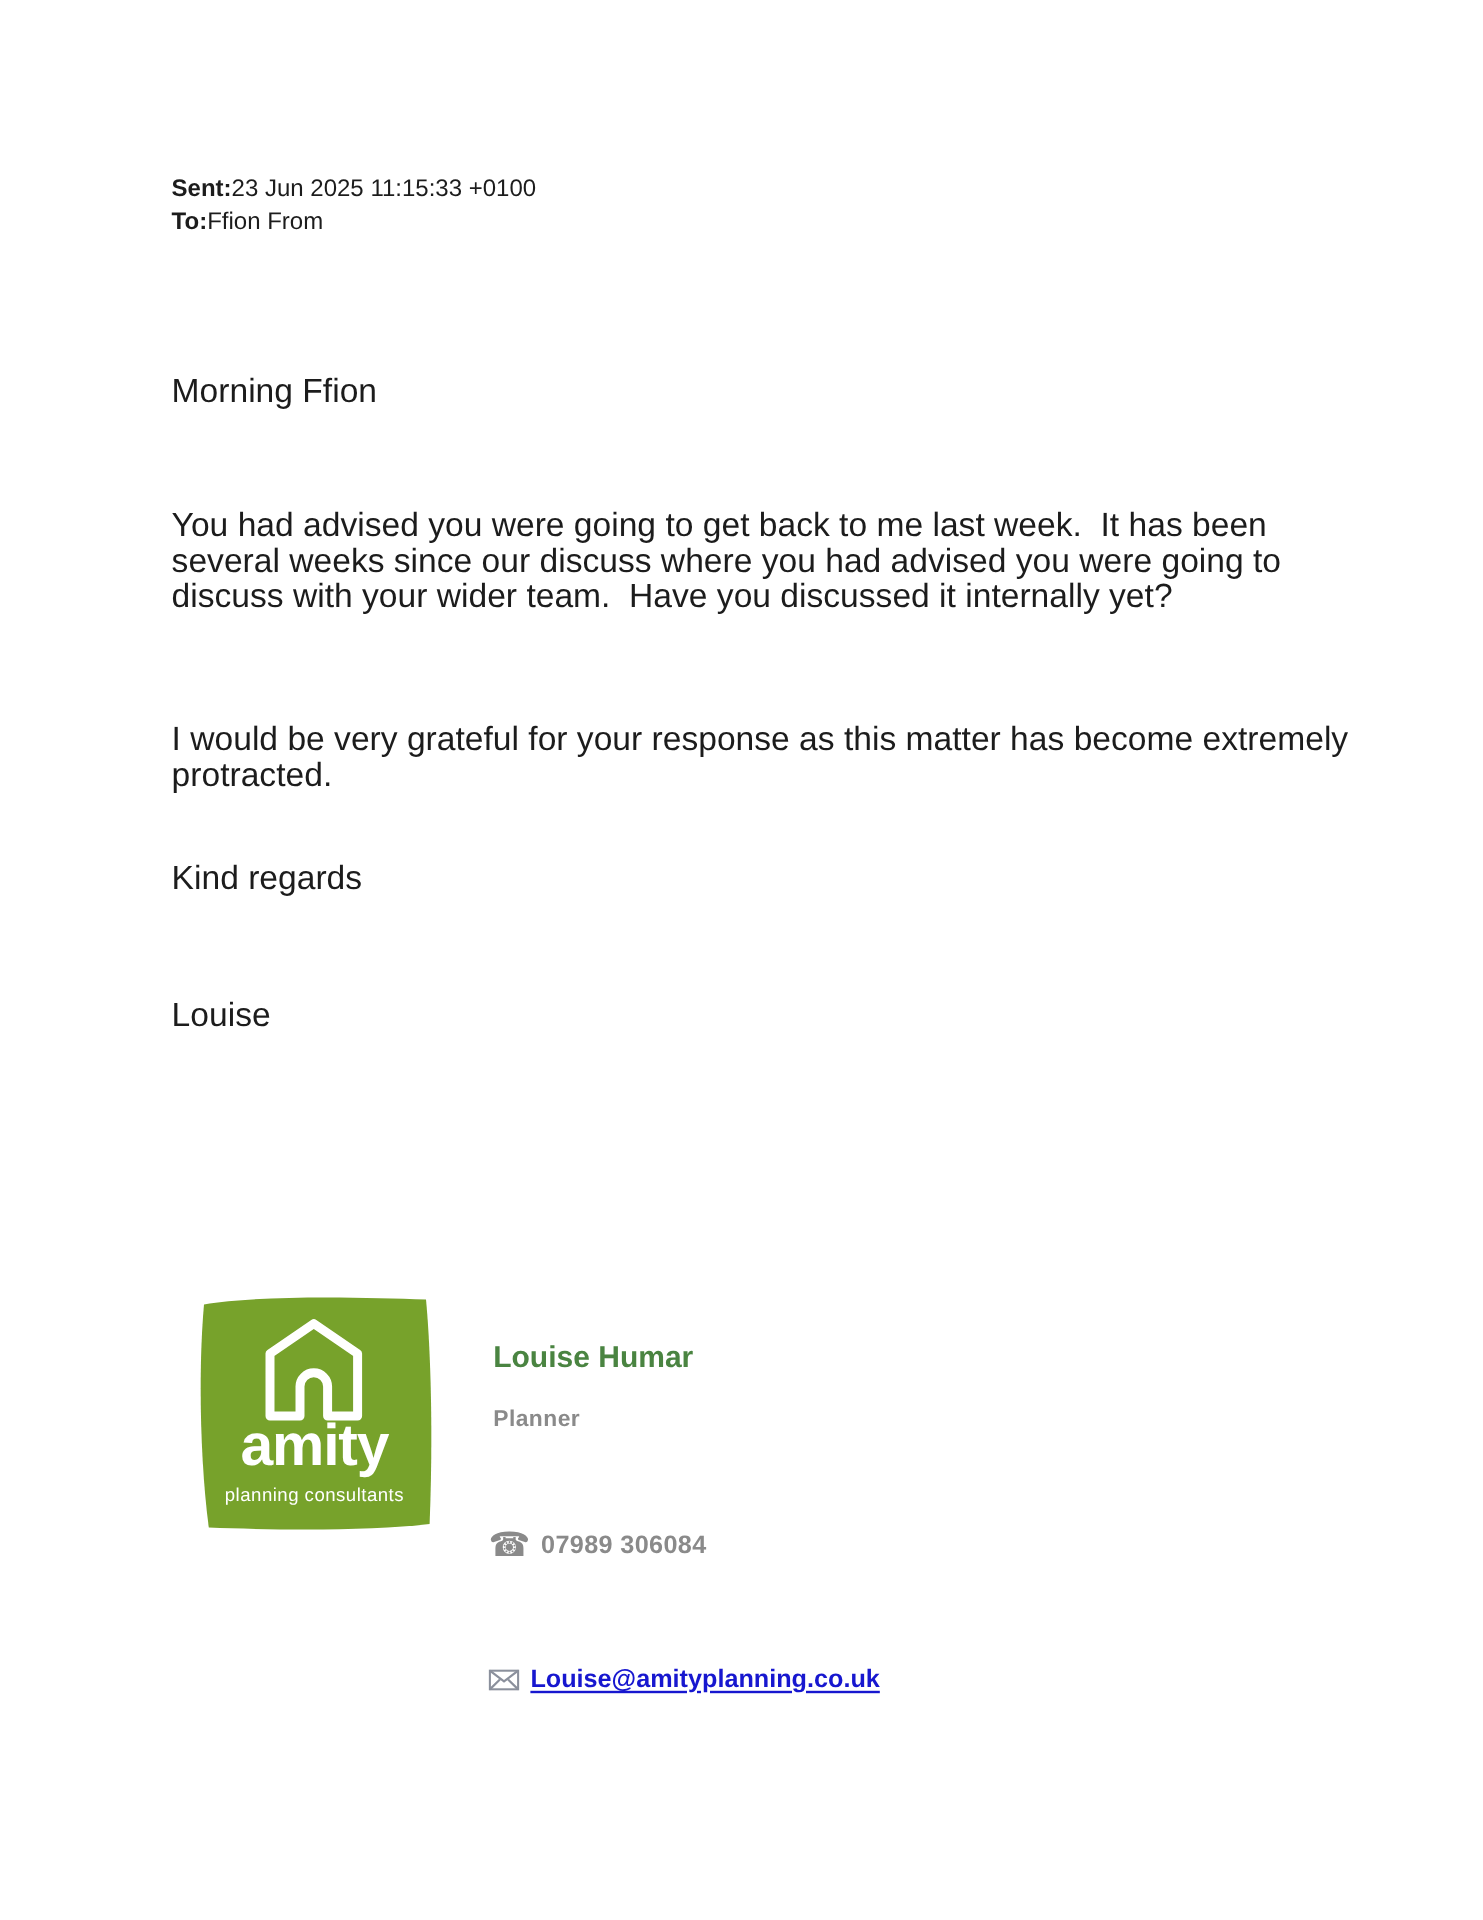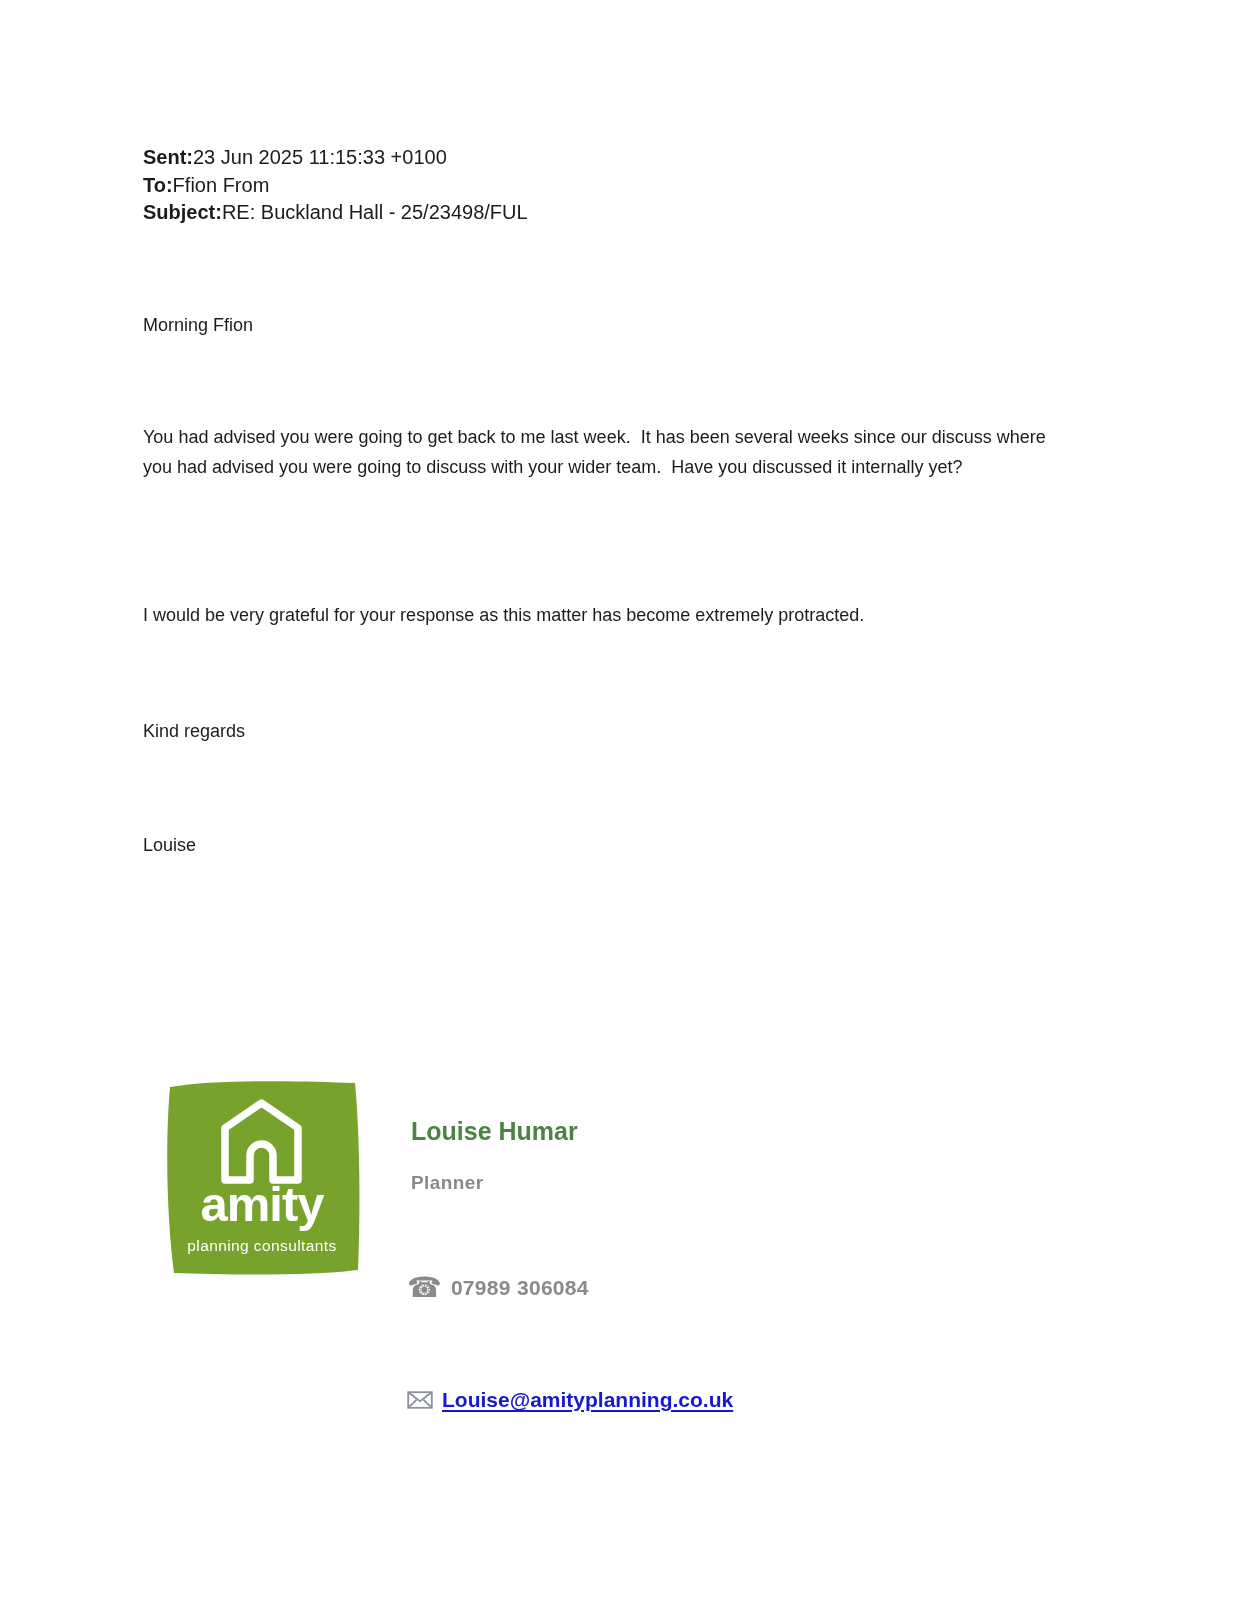--- a/index.html
+++ b/index.html
@@ -15,21 +15,21 @@
   
   .headers {
     position:absolute; left:143px; top:144px;
     font-size:20px; line-height:27.6px;
   }
   .hline { white-space:pre-wrap; }
   .hlabel { font-weight:bold; }
   
   .tblock {
     position:absolute; left:143px;
-    font-size:18px; line-height:29.5px;
+    font-size:28px; line-height:29.5px;
     white-space:pre-wrap;
   }
   .greeting { top:311px; }
   .para1    { top:423px; width:928px; }
   .para2    { top:601px; width:990px; }
   .closing  { top:717px; }
   .signoff  { top:831px; }
   
   .logo {
     position:absolute; left:158px; top:1071px;
@@ -76,21 +76,20 @@
   }
 </style>
 </head>
 <body>
 
 <div class="page">
 
   <div class="headers">
     <div class="hline"><span class="hlabel">Sent:</span><span>23 Jun 2025 11:15:33 +0100</span></div>
     <div class="hline"><span class="hlabel">To:</span><span>Ffion From</span></div>
-    <div class="hline"><span class="hlabel">Subject:</span><span>RE: Buckland Hall - 25/23498/FUL</span></div>
   </div>
 
   <div class="tblock greeting">Morning Ffion</div>
   <div class="tblock para1">You had advised you were going to get back to me last week.  It has been several weeks since our discuss where you had advised you were going to discuss with your wider team.  Have you discussed it internally yet?</div>
   <div class="tblock para2">I would be very grateful for your response as this matter has become extremely protracted.</div>
   <div class="tblock closing">Kind regards</div>
   <div class="tblock signoff">Louise</div>
 
   <div class="logo">
     <svg viewBox="0 0 209 209" xmlns="http://www.w3.org/2000/svg">

